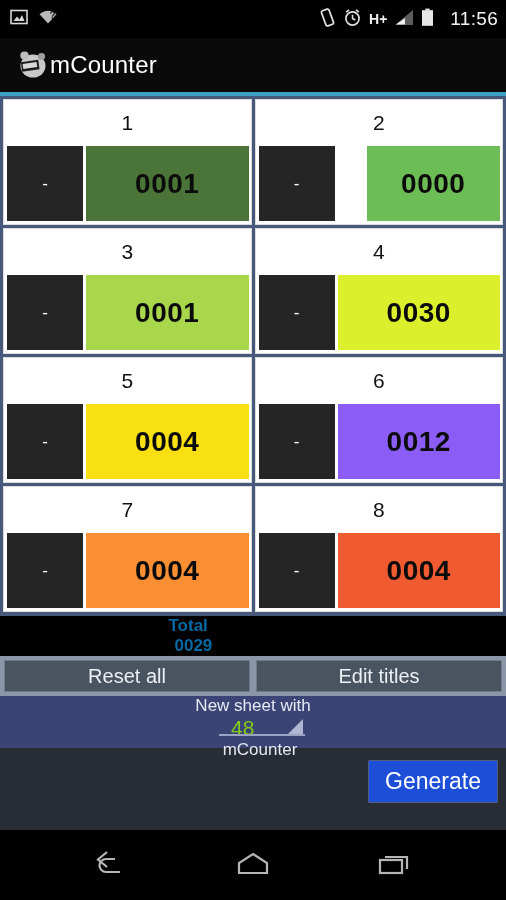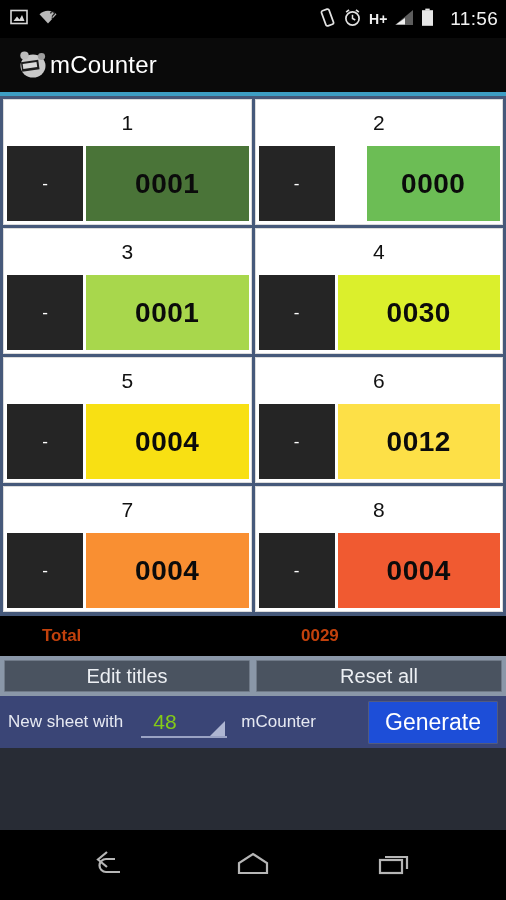--- a/index.html
+++ b/index.html
@@ -50,40 +50,40 @@
     font-size:17px; line-height:1;
   }
   .count-box{
     flex:1; margin-left:3px; display:flex; align-items:center;
     justify-content:center; color:#0b0b0b; font-size:28px; font-weight:bold;
     letter-spacing:.5px;
   }
 
   
   .totalbar{
-    height:40px; background:#000; color:#c2410c;
-    display:flex; align-items:center; font-size:17px; font-weight:bold;
+    height:40px; background:#000; color:#0369a1;
+    display:flex; align-items:center; font-size:17px; font-weight:bold;flex-direction:column;
   }
   .total-label{ width:50%; padding-left:42px; }
   .total-value{ width:50%; padding-left:48px; }
 
   
   .btnrow{
     background:#8a97a8; display:flex; gap:6px; padding:4px 4px;
   }
   .btn{
     flex:1; height:32px; background:#4a5360; border:1px solid #707a88;
     color:#eceff3; font-size:20px; display:flex; align-items:center;
     justify-content:center; border-radius:1px;
   }
 
   
   .genrow{
     background:#3a4576; height:52px; display:flex; align-items:center;
-    padding:0 8px 0 8px; gap:0;
+    padding:0 8px 0 8px; gap:0;flex-direction:column;
   }
   .gen-label{ color:#e6e9f2; font-size:17px; }
   .spinner{
     position:relative; width:88px; height:40px; margin-left:16px;
     display:flex; align-items:center; padding-left:14px;
   }
   .spinner-val{ color:#84cc16; font-size:21px; }
   .spinner-underline{
     position:absolute; left:2px; right:0; bottom:4px; height:2px; background:#9aa3c4;
   }
@@ -207,21 +207,21 @@
         <div class="cell-title">5</div>
         <div class="cell-body">
           <div class="minus-btn">-</div>
           <div class="count-box" style="background: rgb(248, 224, 19);">0004</div>
         </div>
       </div>
       <div class="cell">
         <div class="cell-title">6</div>
         <div class="cell-body">
           <div class="minus-btn">-</div>
-          <div class="count-box" style="background: #fde047;">0012</div>
+          <div class="count-box" style="background: #8b5cf6;">0012</div>
         </div>
       </div>
       <div class="cell">
         <div class="cell-title">7</div>
         <div class="cell-body">
           <div class="minus-btn">-</div>
           <div class="count-box" style="background: rgb(249, 143, 50);">0004</div>
         </div>
       </div>
       <div class="cell">
@@ -232,22 +232,22 @@
         </div>
       </div>
     </div>
 
   <div class="totalbar">
     <span class="total-label">Total</span>
     <span class="total-value">0029</span>
   </div>
 
   <div class="btnrow">
+    <div class="btn">Reset all</div>
     <div class="btn">Edit titles</div>
-    <div class="btn">Reset all</div>
   </div>
 
   <div class="genrow">
     <span class="gen-label">New sheet with</span>
     <div class="spinner">
       <span class="spinner-val">48</span>
       <span class="spinner-underline"></span>
       <span class="spinner-arrow"></span>
     </div>
     <span class="gen-label2">mCounter</span>

